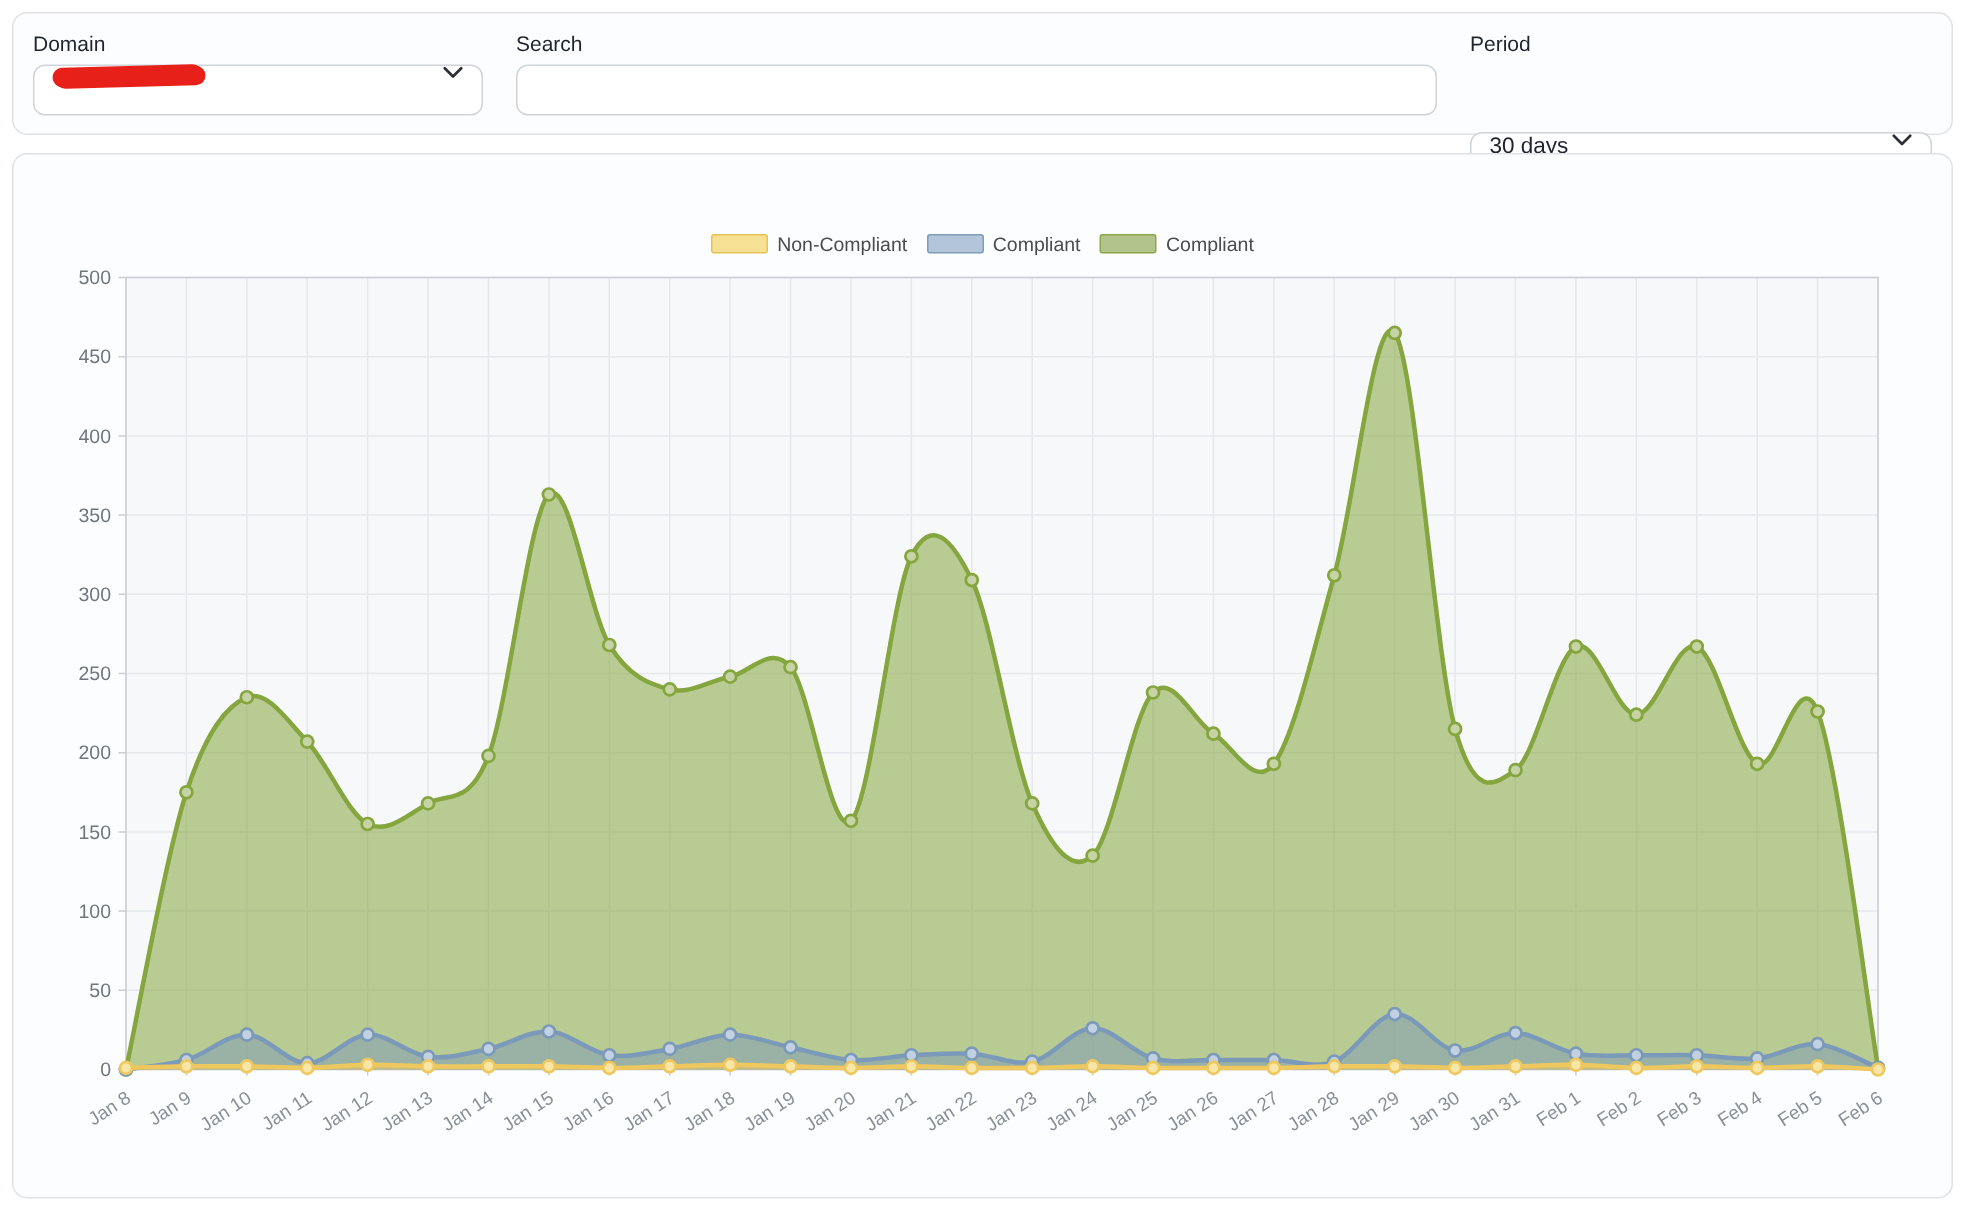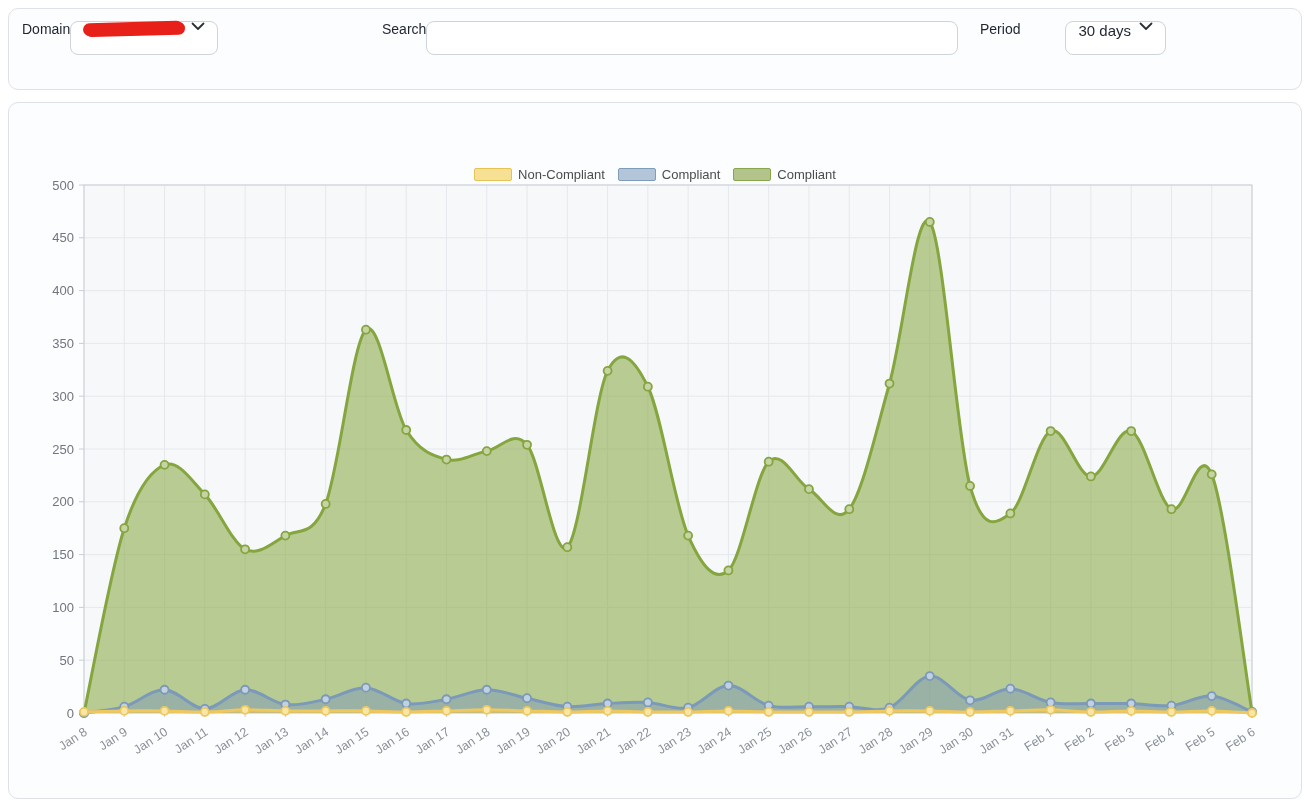--- a/index.html
+++ b/index.html
@@ -2,37 +2,37 @@
 <html><head>
 <meta charset="utf-8">
 <style>
   * { box-sizing: border-box; margin: 0; padding: 0; }
   html,body { width: 1310px; height: 807px; background: #ffffff;
     font-family: "Liberation Sans", sans-serif; color: #1f2430; overflow: hidden; }
   .page { padding: 8px; }
   .card { background: #fcfdfe; border: 1px solid #dee1e6; border-radius: 10px; }
   .filter-card { height: 82px; margin-bottom: 12px; display: flex; gap: 22px;
     padding: 12px 13px; align-items: flex-start; }
-  .field { display: flex; flex-direction: row; }
+  .field { display: flex; flex-direction: column; }
   .field-label { font-size: 14px; color: #1f2430; margin-bottom: 6px; }
   .control { height: 34px; background: #ffffff; border: 1px solid #ced4da;
     border-radius: 8px; display: flex; align-items: flex-start; padding: 0 12px;
     font-size: 15px; color: #1f2430; }
   .select { justify-content: space-between; cursor: pointer; }
   .domain-field { width: 300px; }
-  .search-field { flex: 1; margin-left: 38px; }
+  .search-field { flex: 1; }
   .search-field input { width: 100%; height: 34px; border: 1px solid #ced4da;
     border-radius: 8px; padding: 0 12px; font-size: 15px; outline: none;
     background: #ffffff; font-family: "Liberation Sans", sans-serif; }
   .period-field { width: 308px; gap: 45px; }
   .scribble { width: 100px; height: 13px; background: #e8201a; border-radius: 8px;
     transform: rotate(-1.5deg); box-shadow: 2px 1px 0 0 #e8201a; }
   .chev { flex: 0 0 auto; margin-left: 8px; }
   .chart-card { height: 697px; position: relative; }
-  .legend { position: absolute; top: 64px; left: 0; right: 0; display: flex;
+  .legend { position: absolute; top: 52px; left: 0; right: 0; display: flex;
     justify-content: center; align-items: center; gap: 13px; z-index: 2; }
   .legend-item { display: flex; align-items: center; gap: 6px; }
   .legend-swatch { width: 38px; height: 13px; border-radius: 2px; border: 1px solid #999; }
   .legend-label { font-size: 13px; color: #4c4c4c; }
   #chart-svg { position: absolute; left: 0; top: 0; }
   #chart-svg text { font-family: "Liberation Sans", sans-serif; }
 </style>
 </head>
 <body>
 

